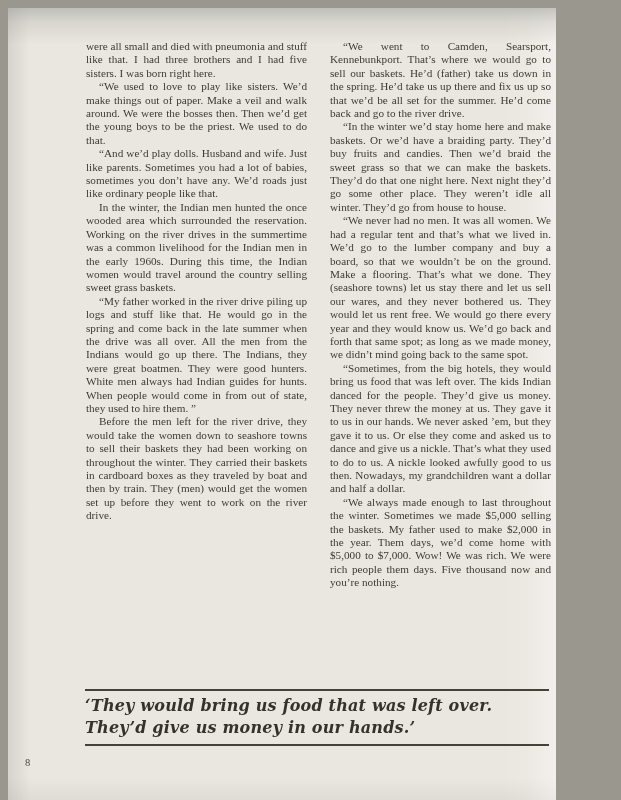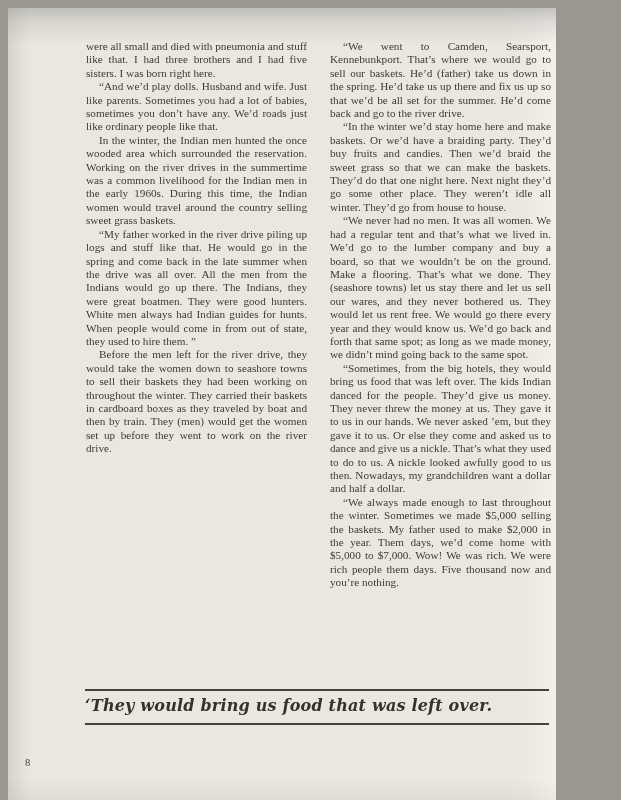--- a/index.html
+++ b/index.html
@@ -67,37 +67,39 @@
   }
 </style>
 </head>
 <body>
 
 <div class="page">
 
   <div class="columns">
     <div class="col">
         <p class="para no-indent">were all small and died with pneumonia and stuff like that. I had three brothers and I had five sisters. I was born right here.</p>
+        <p class="para">“We used to love to play like sisters. We’d make things out of paper. Make a veil and walk around. We were the bosses then. Then we’d get the young boys to be the priest. We used to do that.</p>
         <p class="para">“And we’d play dolls. Husband and wife. Just like parents. Sometimes you had a lot of babies, sometimes you don’t have any. We’d roads just like ordinary people like that.</p>
         <p class="para">In the winter, the Indian men hunted the once wooded area which surrounded the reservation. Working on the river drives in the summertime was a common livelihood for the Indian men in the early 1960s. During this time, the Indian women would travel around the country selling sweet grass baskets.</p>
         <p class="para">“My father worked in the river drive piling up logs and stuff like that. He would go in the spring and come back in the late summer when the drive was all over. All the men from the Indians would go up there. The Indians, they were great boatmen. They were good hunters. White men always had Indian guides for hunts. When people would come in from out of state, they used to hire them. ”</p>
         <p class="para">Before the men left for the river drive, they would take the women down to seashore towns to sell their baskets they had been working on throughout the winter. They carried their baskets in cardboard boxes as they traveled by boat and then by train. They (men) would get the women set up before they went to work on the river drive.</p>
       </div>
     <div class="col">
         <p class="para">“We went to Camden, Searsport, Kennebunkport. That’s where we would go to sell our baskets. He’d (father) take us down in the spring. He’d take us up there and fix us up so that we’d be all set for the summer. He’d come back and go to the river drive.</p>
         <p class="para">“In the winter we’d stay home here and make baskets. Or we’d have a braiding party. They’d buy fruits and candies. Then we’d braid the sweet grass so that we can make the baskets. They’d do that one night here. Next night they’d go some other place. They weren’t idle all winter. They’d go from house to house.</p>
         <p class="para">“We never had no men. It was all women. We had a regular tent and that’s what we lived in. We’d go to the lumber company and buy a board, so that we wouldn’t be on the ground. Make a flooring. That’s what we done. They (seashore towns) let us stay there and let us sell our wares, and they never bothered us. They would let us rent free. We would go there every year and they would know us. We’d go back and forth that same spot; as long as we made money, we didn’t mind going back to the same spot.</p>
         <p class="para">“Sometimes, from the big hotels, they would bring us food that was left over. The kids Indian danced for the people. They’d give us money. They never threw the money at us. They gave it to us in our hands. We never asked ’em, but they gave it to us. Or else they come and asked us to dance and give us a nickle. That’s what they used to do to us. A nickle looked awfully good to us then. Nowadays, my grandchildren want a dollar and half a dollar.</p>
         <p class="para">“We always made enough to last throughout the winter. Sometimes we made $5,000 selling the baskets. My father used to make $2,000 in the year. Them days, we’d come home with $5,000 to $7,000. Wow! We was rich. We were rich people them days. Five thousand now and you’re nothing.</p>
       </div>
   </div>
 
   <div class="pullquote">
     <div class="pq-rule"></div>
     <div class="pq-text">
       <div>‘They would bring us food that was left over.</div>
+      <div>They’d give us money in our hands.’</div>
     </div>
     <div class="pq-rule"></div>
   </div>
 
   <div class="pagenum">8</div>
 
 </div>
 
 </body></html>

